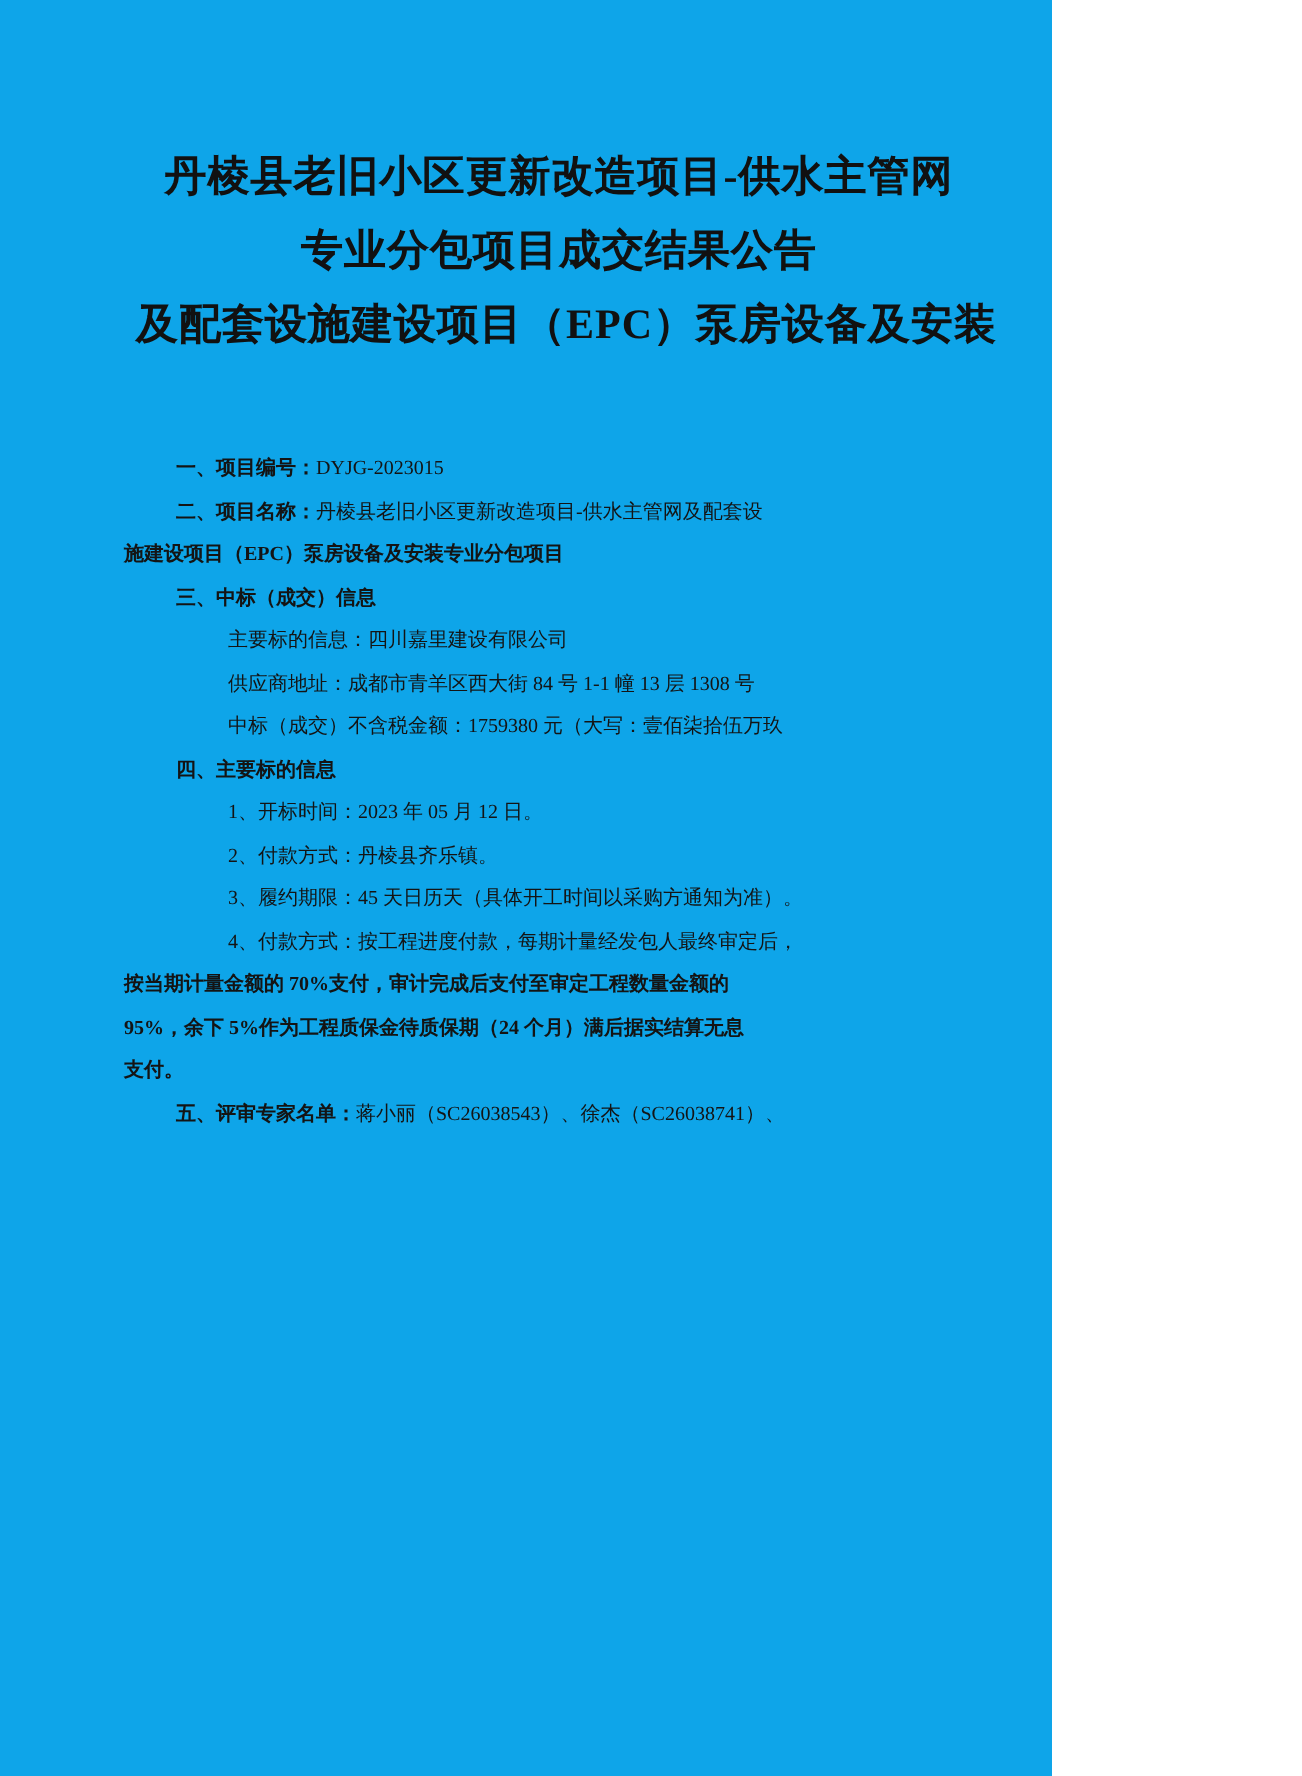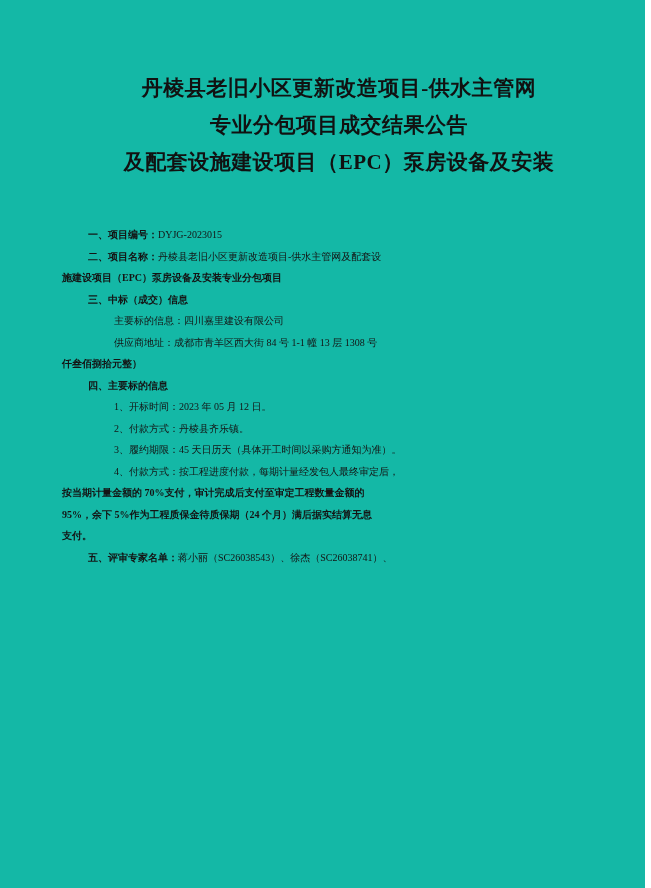--- a/index.html
+++ b/index.html
@@ -9,25 +9,25 @@
   body {
     width: 651px;
     height: 888px;
     background: #ffffff;
     font-family: "Liberation Serif", "DejaVu Serif", serif;
     color: #1a1a1a;
     overflow: hidden;
   }
   .page {
     position: relative;
-    width: 645px;
+    width: 526px;
     height: 888px;
     box-sizing: border-box;
     padding: 70px 29px 0 62px;
-    background: #14b8a6;
+    background: #0ea5e9;
   }
   .doc-title {
     text-align: center;
     font-size: 21px;
     font-weight: bold;
     line-height: 1.75;
     letter-spacing: 0.5px;
     margin: 0 0 0 0;
     padding: 0 6px;
     color: #111;
@@ -91,21 +91,23 @@
     <p class="p lvl1 bold">三、中标（成交）信息</p>
 
     <p class="p hang2">
       <span>主要标的信息：</span><span>四川嘉里建设有限公司</span>
     </p>
 
     <p class="p hang2">
       <span>供应商地址：</span><span>成都市青羊区西大街 84 号 1-1 幢 13 层 1308 号</span>
     </p>
 
-    <p class="p flow">仟叁佰捌拾元整）</p>
+    <p class="p hang2">
+      <span>中标（成交）不含税金额：</span><span>1759380 元（大写：壹佰柒拾伍万玖</span>
+    </p>
 
     <p class="p lvl1 bold">四、主要标的信息</p>
 
     <p class="p hang2">
       <span>1、</span><span>开标时间：</span><span>2023 年 05 月 12 日。</span>
     </p>
 
     <p class="p hang2">
       <span>2、</span><span>付款方式：</span><span>丹棱县齐乐镇。</span>
     </p>

